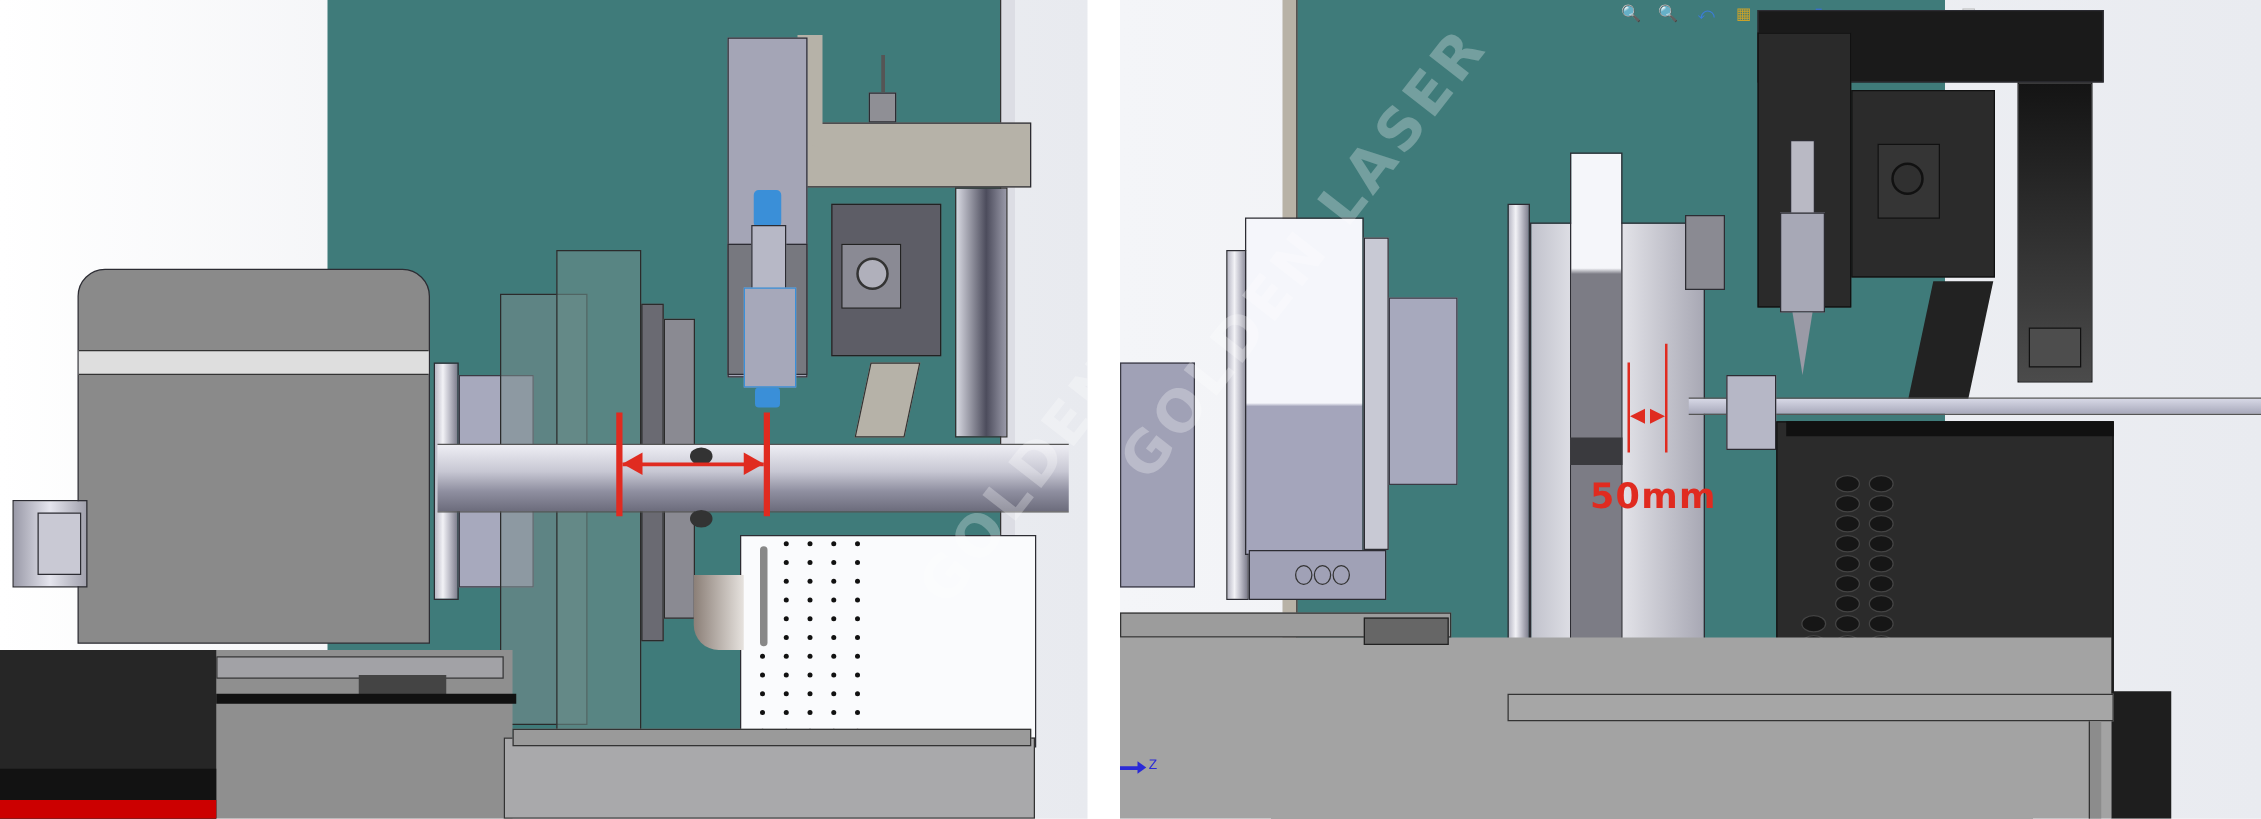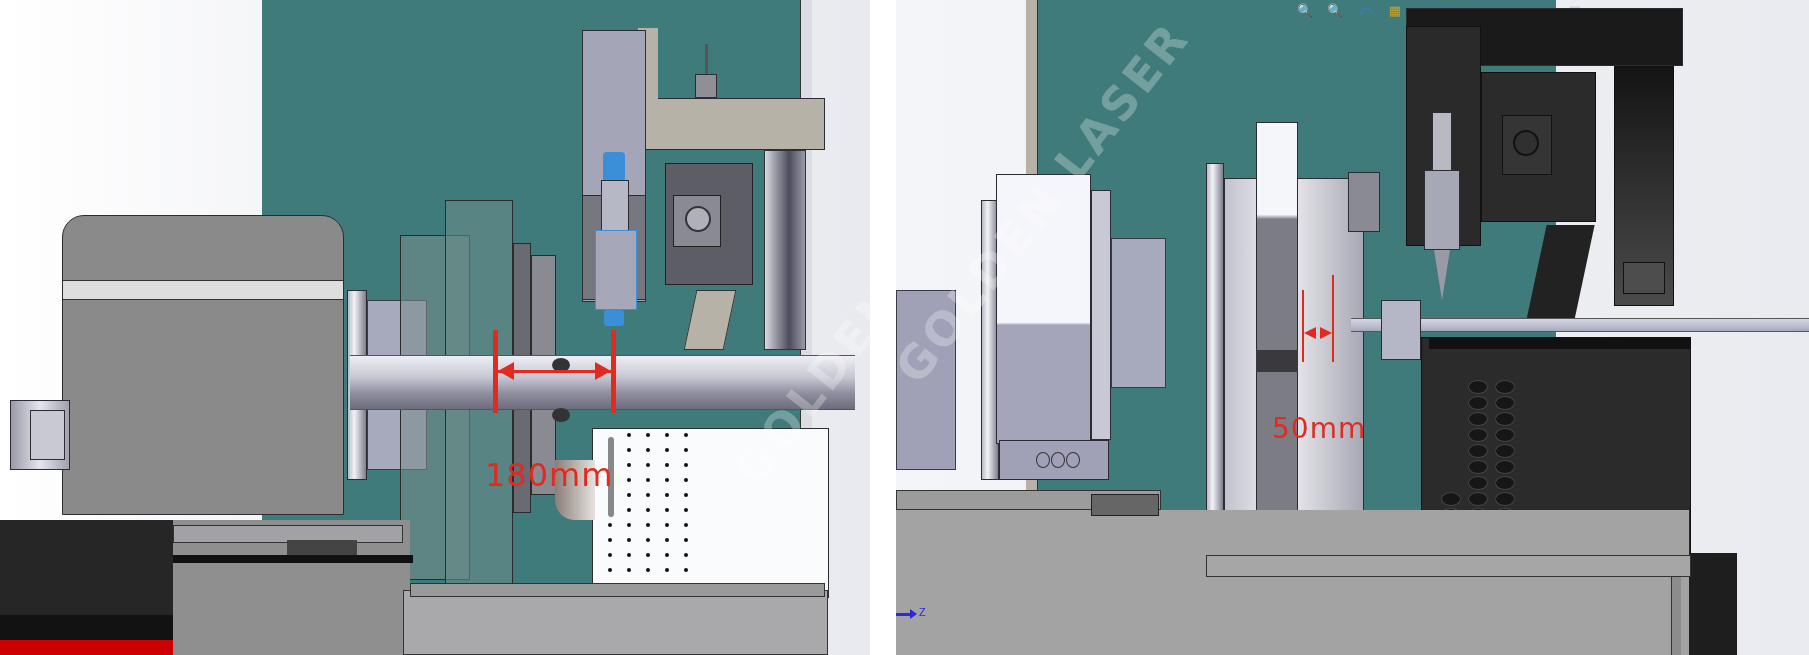--- a/index.html
+++ b/index.html
@@ -10,21 +10,21 @@
   #right{left:896px;width:913px;background:linear-gradient(90deg,#f4f5f8 0%,#e9ebf0 100%);}
   .teal{background:#3f7b7a;}
   .lgrey{background:#a9a9ab;}
   .steel{background:linear-gradient(180deg,#eeeef4 0%,#c7c7d3 40%,#8f8fa0 70%,#6c6c7c 100%);}
   .steelv{background:linear-gradient(90deg,#b9b9c6 0%,#f2f2f6 35%,#c6c6d0 60%,#7d7d8c 100%);}
   .lav{background:#a7a9bd;border:1px solid #3a3a44;}
   .dark{background:#262626;}
   .black{background:#1a1a1a;}
   .outline{border:1px solid #2c2c33;}
   .redline{background:#e02b20;}
-  .dimtext{color:#e02b20;font-weight:normal;font-family:"DejaVu Sans",sans-serif;letter-spacing:1px;margin-top:32px;}
+  .dimtext{color:#e02b20;font-weight:bold;font-family:"DejaVu Sans",sans-serif;letter-spacing:1px;}
   .hole{position:absolute;border-radius:50%;background:#111;}
   .ohole{position:absolute;border-radius:50%;background:#161616;border:1px solid #444;}
   .watermark{position:absolute;color:rgba(255,255,255,0.28);font-weight:bold;font-size:46px;font-family:"DejaVu Sans",sans-serif;transform:rotate(-52deg);transform-origin:left center;white-space:nowrap;letter-spacing:4px;}
   .tb-icon{position:absolute;top:2px;width:18px;height:18px;font-size:13px;line-height:18px;text-align:center;}
   .axis{position:absolute;color:#2a2ad8;font-size:11px;}
 </style>
 </head>
 <body>
 
 <div id="left" class="panel">
@@ -130,21 +130,20 @@
   <div class="abs" style="left:287px;top:540px;width:70px;height:20px;background:#444;"></div>
   <div class="abs" style="left:173px;top:555px;width:240px;height:8px;background:#111;"></div>
   <div class="abs lgrey" style="left:403px;top:590px;width:425px;height:65px;border:1px solid #333;"></div>
   <div class="abs" style="left:410px;top:583px;width:415px;height:14px;background:#9a9a9a;border:1px solid #333;"></div>
 
   <div class="abs redline" style="left:493px;top:330px;width:5px;height:83px;"></div>
   <div class="abs redline" style="left:611px;top:330px;width:5px;height:83px;"></div>
   <div class="abs redline" style="left:498px;top:370px;width:113px;height:3px;"></div>
   <div class="abs" style="left:498px;top:362px;width:0;height:0;border-top:9px solid transparent;border-bottom:9px solid transparent;border-right:16px solid #e02b20;"></div>
   <div class="abs" style="left:595px;top:362px;width:0;height:0;border-top:9px solid transparent;border-bottom:9px solid transparent;border-left:16px solid #e02b20;"></div>
-  <div class="abs dimtext" style="left:485px;top:424px;font-size:32px;">180mm</div>
 
   <div class="watermark" style="left:745px;top:450px;">GOLDEN LASER</div>
 </div>
 
 <div id="right" class="panel">
 
   <div class="abs teal" style="left:140px;top:0;width:520px;height:600px;"></div>
   <div class="abs" style="left:130px;top:0;width:12px;height:600px;background:#b8b2a6;border-right:1px solid #333;"></div>
 
   <div id="toolbar" class="abs" style="left:400px;top:0;width:330px;height:24px;">

